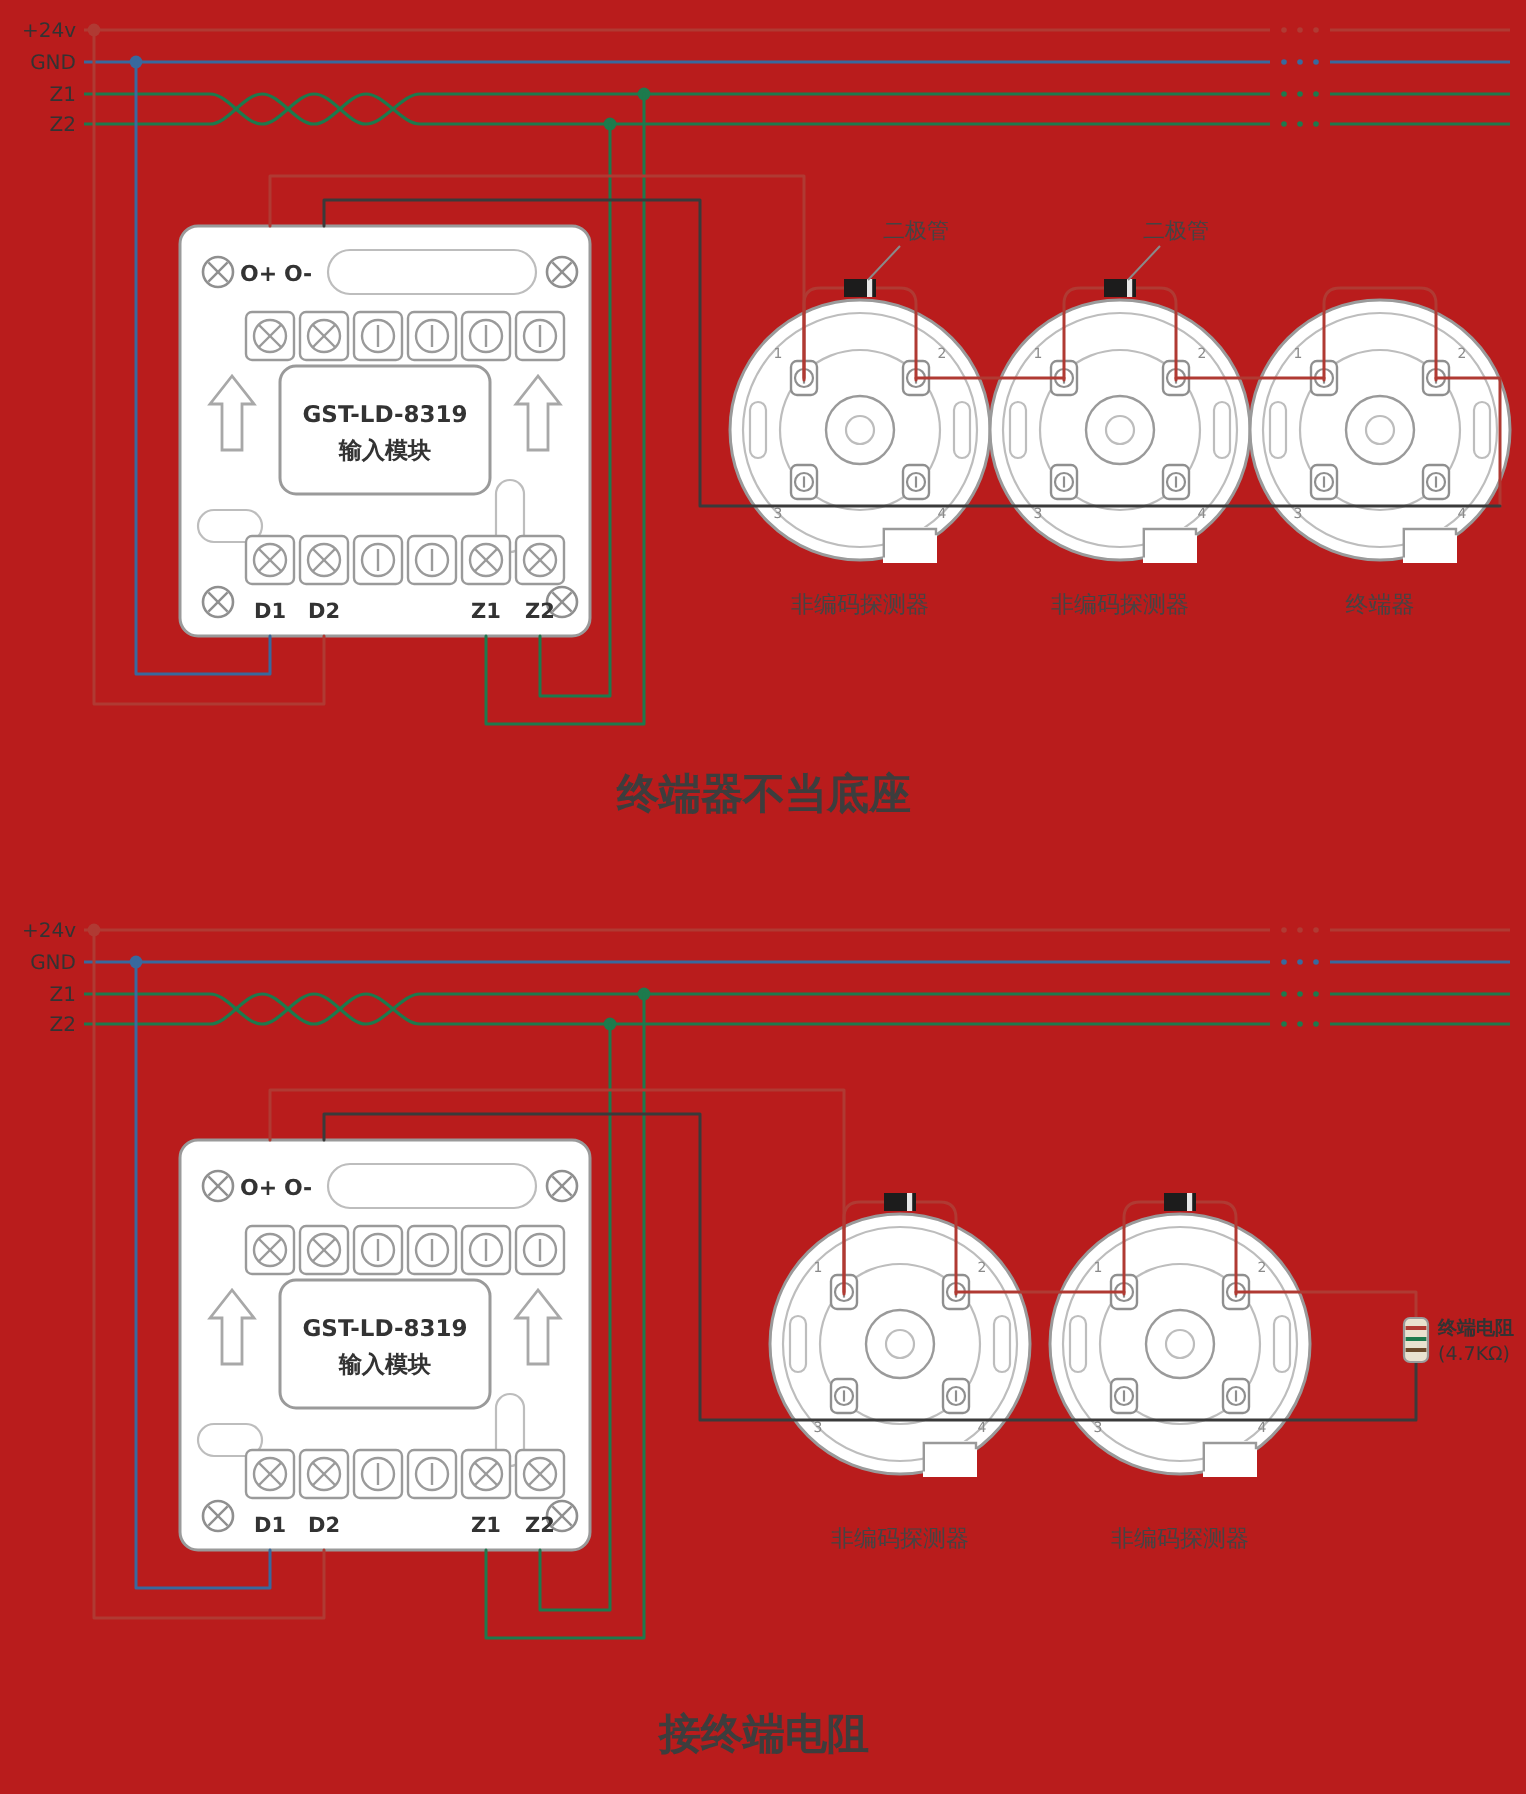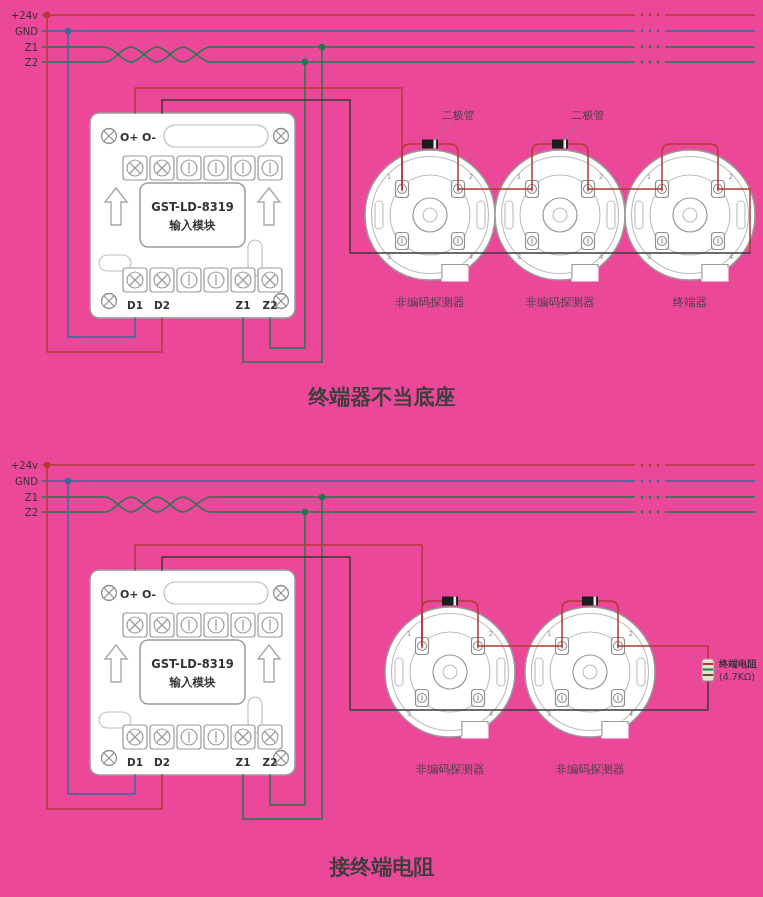--- a/index.html
+++ b/index.html
@@ -1,16 +1,16 @@
 <!DOCTYPE html>
 <html><head>
 <meta charset="utf-8">
 <style>
   html,body{margin:0;padding:0;background:#ffffff;}
-  .canvas{width:763px;height:897px;background:#ec4899;position:relative;overflow:hidden;}
+  .canvas{width:763px;height:897px;background:#b91c1c;position:relative;overflow:hidden;}
   svg{display:block;}
   text{font-family:"DejaVu Sans","Liberation Sans",sans-serif;}
   
   .wire{fill:none;stroke-width:1.5;stroke-linecap:round;stroke-linejoin:round;}
   .bus{fill:none;stroke-width:1.6;}
   .c-power{stroke:#b03a33;}
   .c-gnd{stroke:#38699e;}
   .c-zone{stroke:#1d7a4d;}
   .c-ret{stroke:#3a3a3a;}
   .d-power{fill:#b03a33;}

